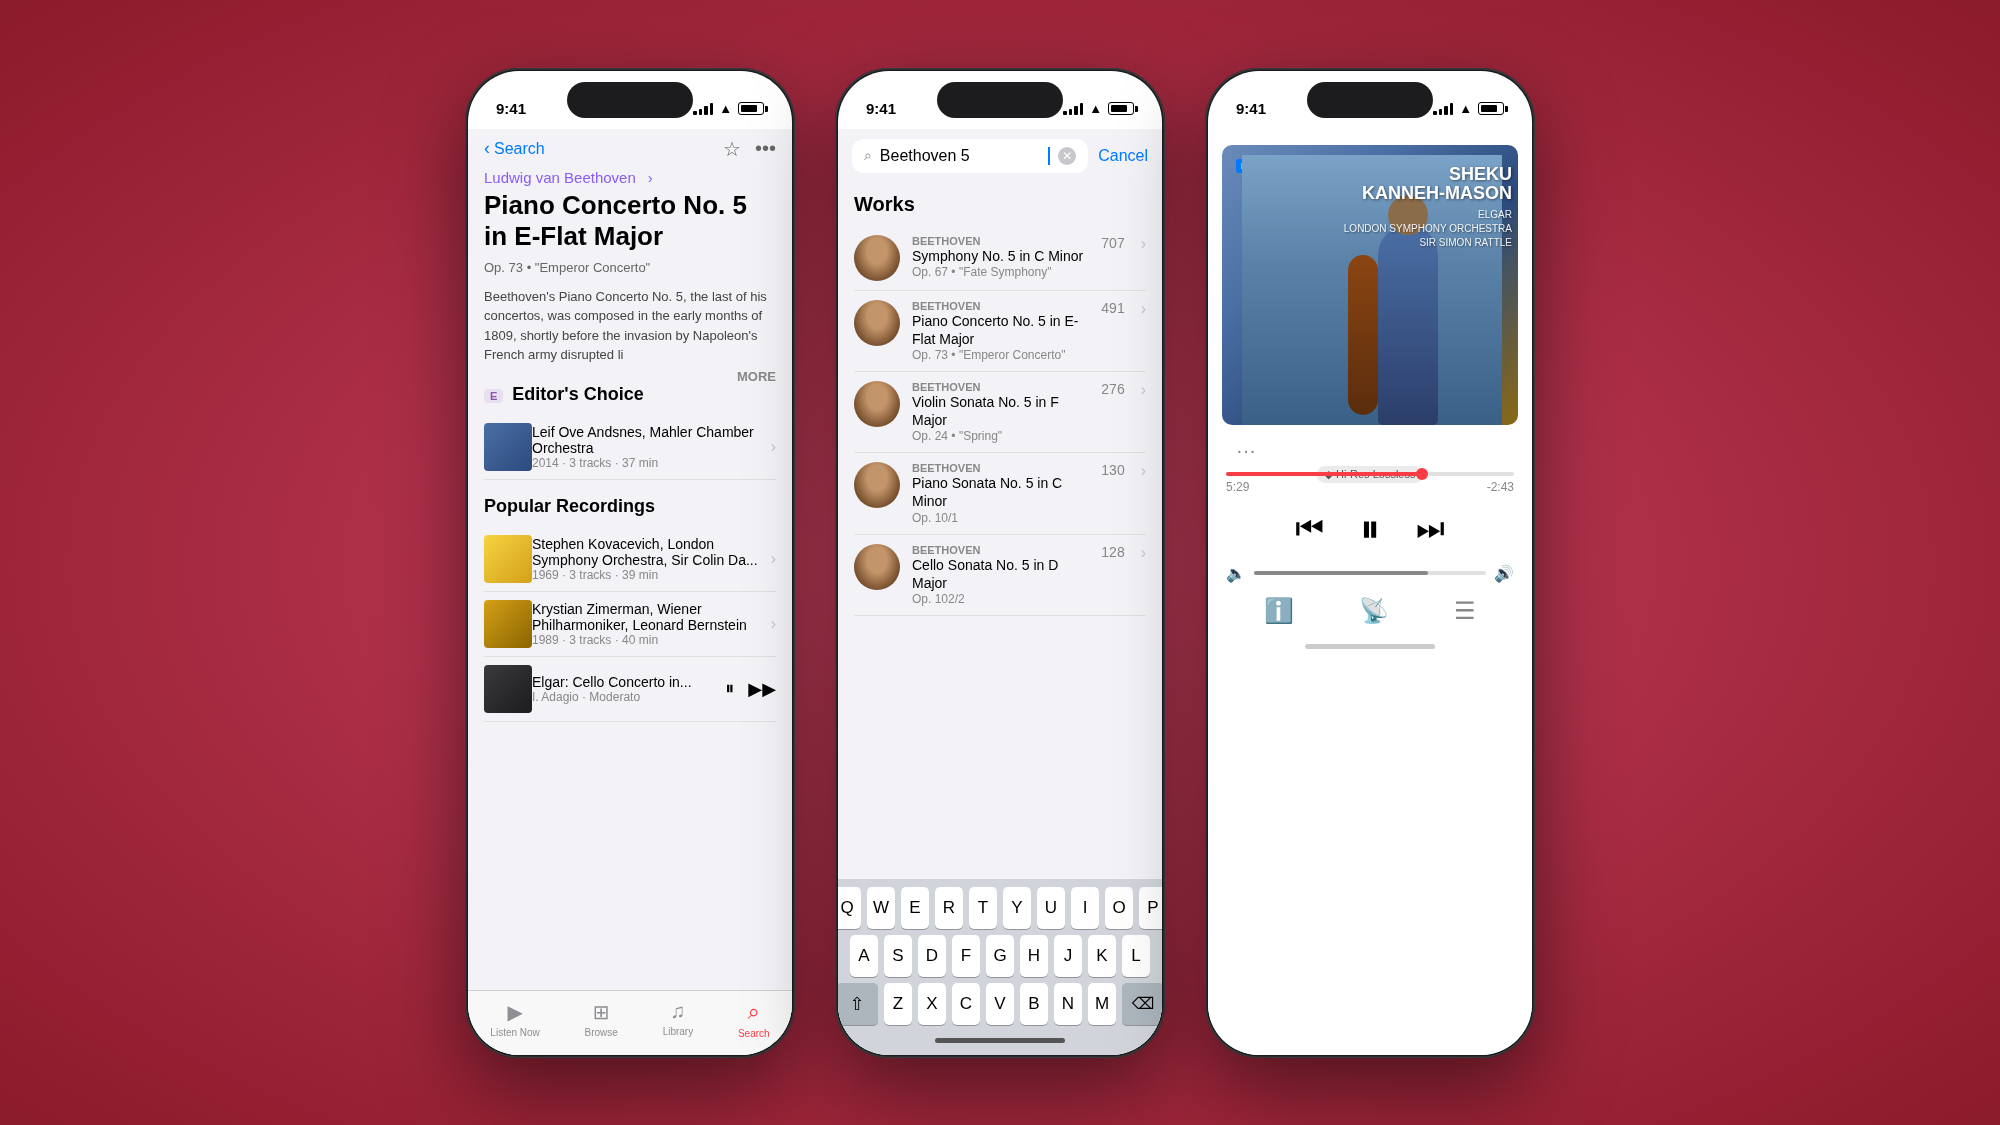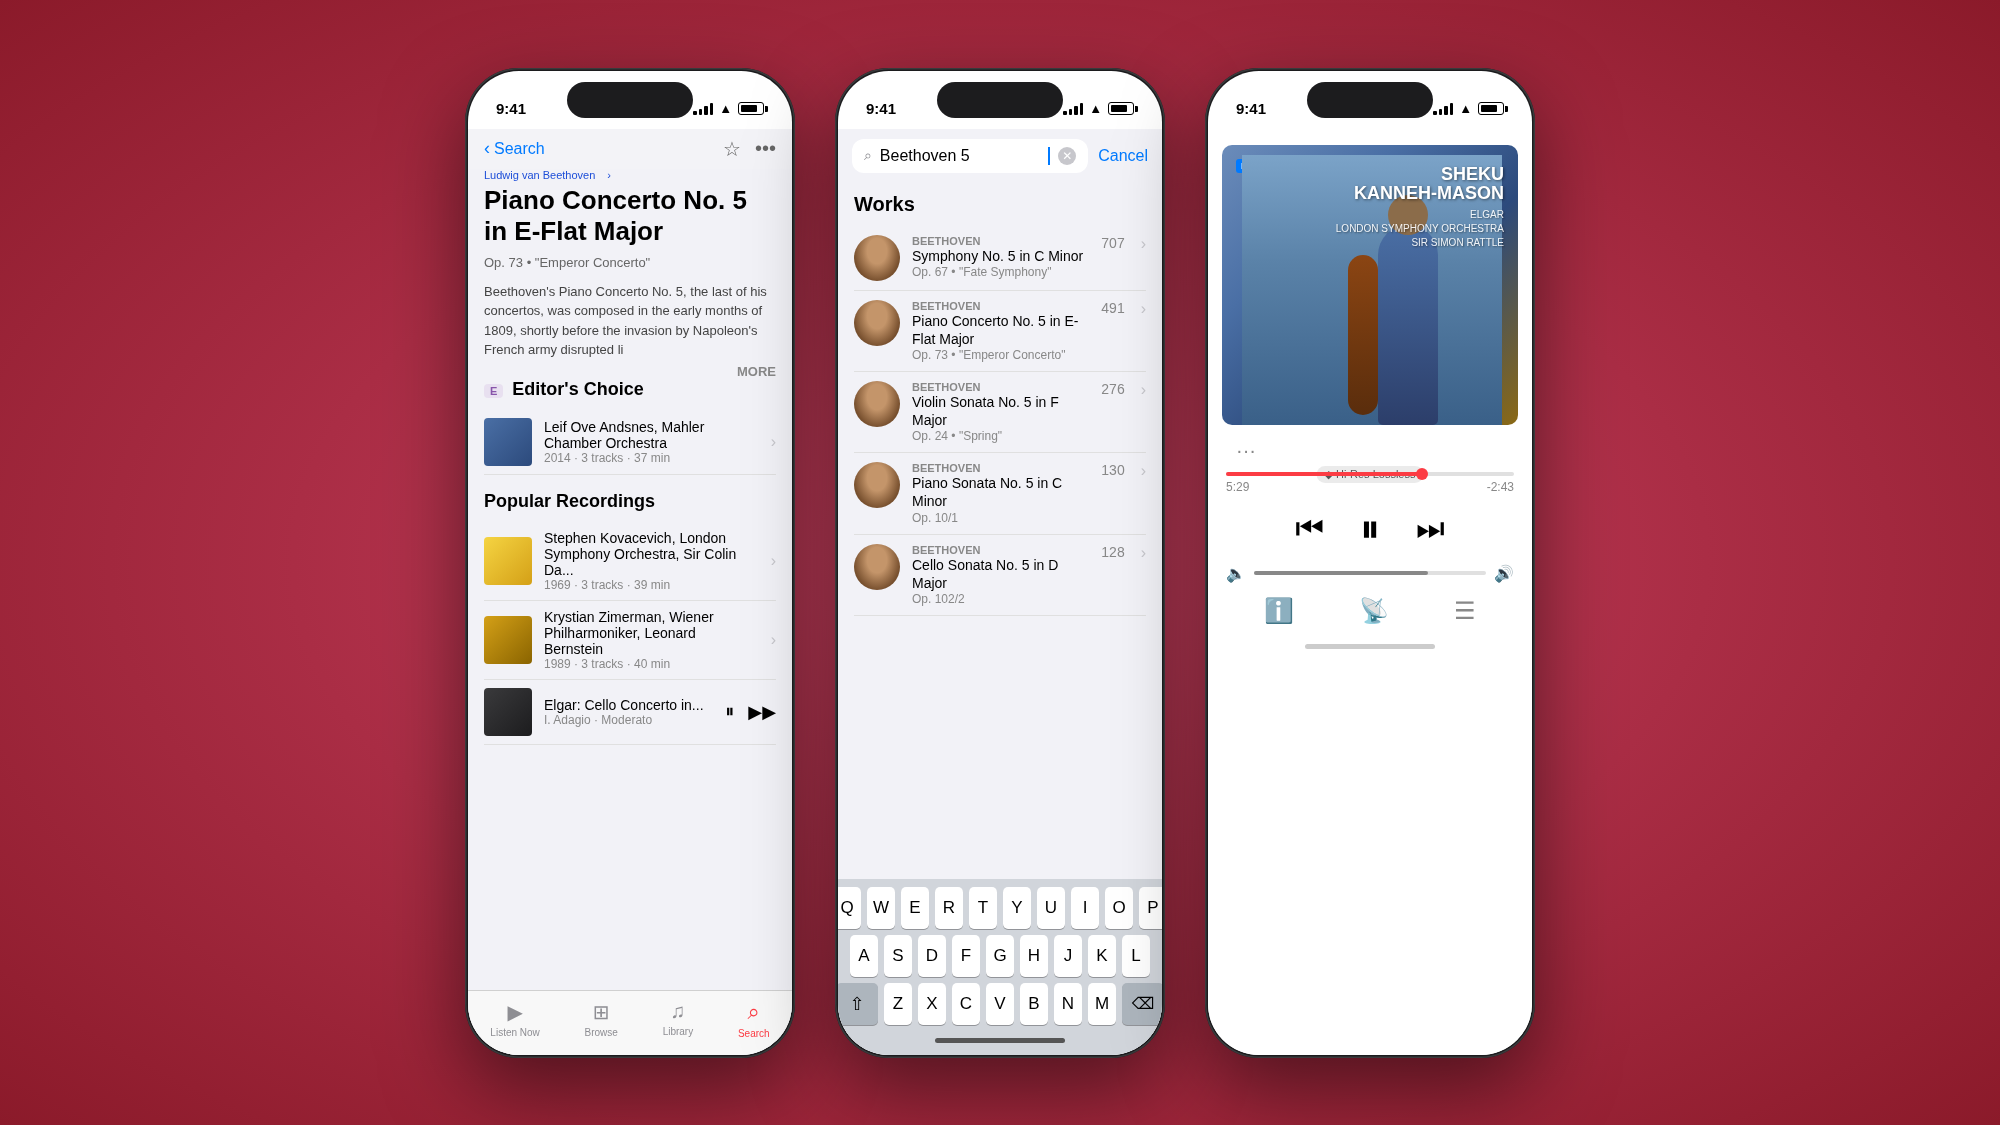--- a/index.html
+++ b/index.html
@@ -168,22 +168,22 @@
       color: #666;
     }
 
     .content-scroll {
       flex: 1;
       overflow: hidden;
       padding: 0 16px;
     }
 
     .artist-name-small {
-      font-size: 11px;
-      color: #1d4ed8;
+      font-size: 15px;
+      color: #8b5cf6;
       margin-bottom: 4px;
       display: flex;
       align-items: center;
       gap: 12px;
     }
 
     .work-title {
       font-size: 26px;
       font-weight: 700;
       color: #000;
@@ -214,21 +214,20 @@
     .section-title {
       font-size: 18px;
       font-weight: 700;
       color: #000;
       margin: 16px 0 10px;
     }
 
     .list-item {
       display: flex;
       align-items: center;
-      gap: 12px;
       padding: 8px 0;
       border-bottom: 0.5px solid #e0e0e0;
     }
 
     .album-thumb {
       width: 48px;
       height: 48px;
       border-radius: 4px;
       flex-shrink: 0;
       overflow: hidden;
@@ -526,21 +525,21 @@
       height: 280px;
       background: linear-gradient(135deg, #6b8cba 0%, #4a6fa5 30%, #2c4a7c 60%, #8b6914 100%);
       overflow: hidden;
       position: relative;
       flex-shrink: 0;
     }
 
     .album-art-text {
       position: absolute;
       top: 20px;
-      right: 14px;
+      right: 6px;
       text-align: right;
       color: white;
     }
     .album-art-name {
       font-size: 20px;
       font-weight: 800;
       line-height: 1.1;
     }
     .album-art-subtitle {
       font-size: 11px;

